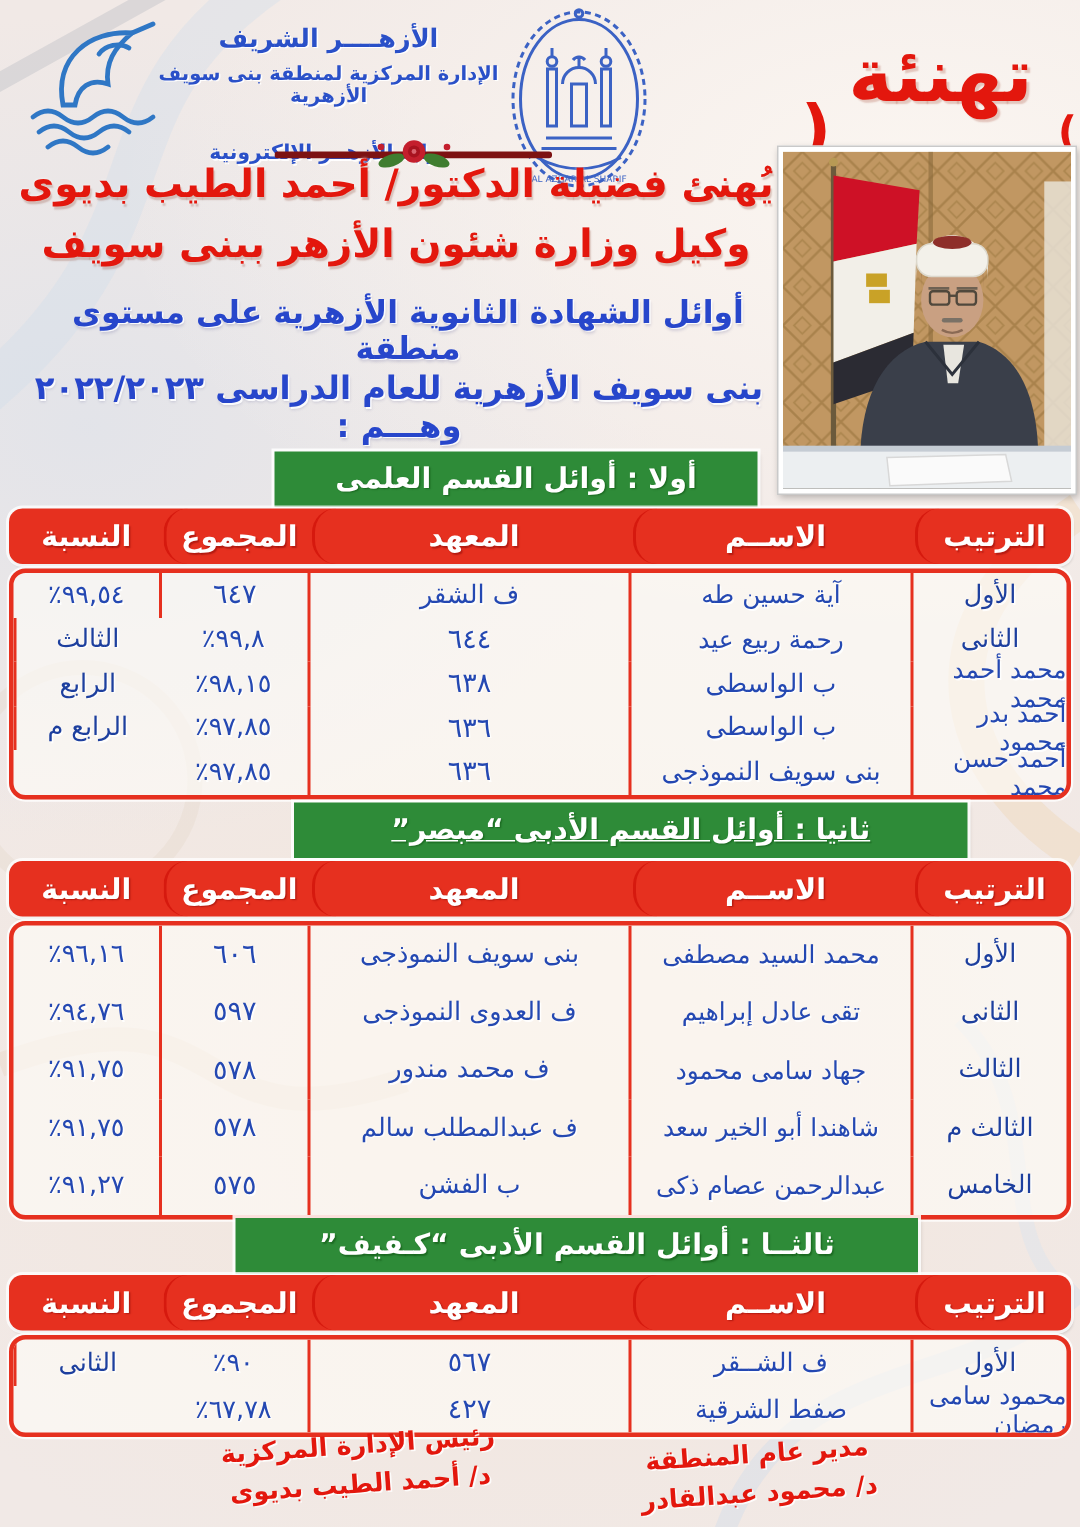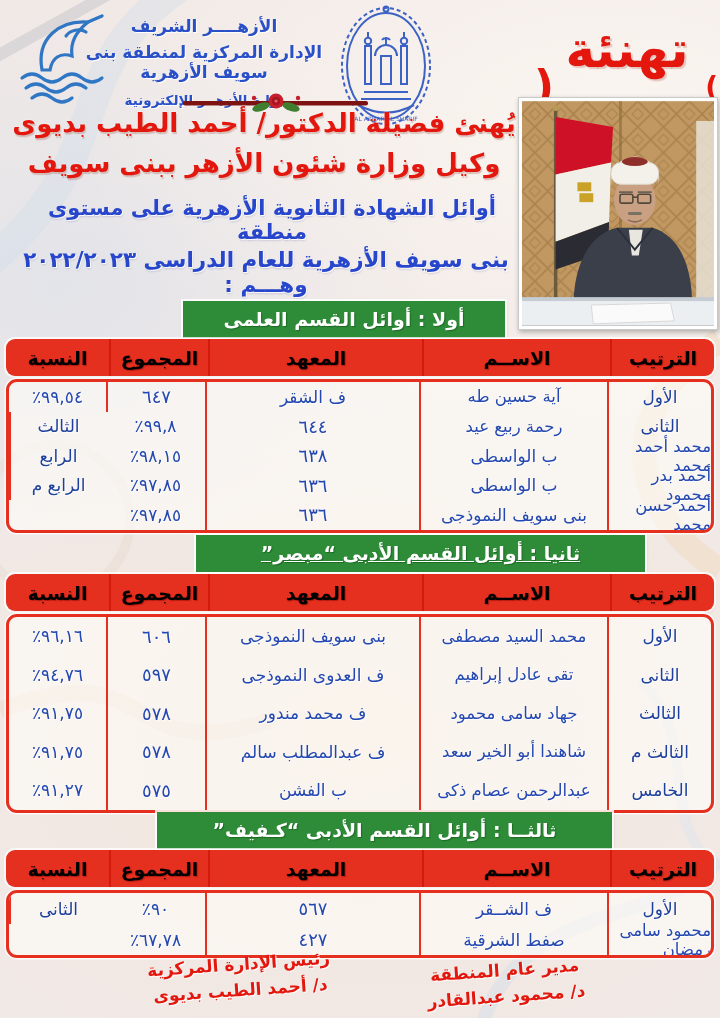--- a/index.html
+++ b/index.html
@@ -21,24 +21,24 @@
       radial-gradient(900px 500px at 85% 12%, rgba(252,247,242,.9), transparent 60%),
       radial-gradient(700px 500px at 8% 28%, rgba(205,220,238,.40), transparent 55%),
       radial-gradient(800px 600px at 50% 72%, rgba(244,226,208,.45), transparent 60%),
       #f1e9e6;
   }
   .bg-swirls{position:absolute;inset:0;z-index:0;}
   .layer{position:absolute;z-index:1;}
 
   
   .beni-logo{left:6px;top:10px;width:122px;height:98px;}
-  .org-text{left:76px;top:16px;width:256px;text-align:center;direction:rtl;
+  .org-text{left:91px;top:16px;width:256px;text-align:center;direction:rtl;
     color:#2a50c8;font-weight:bold;text-shadow:1px 1px 0 rgba(255,255,255,.95);}
   .org-line1{font-size:17px;margin-bottom:6px;}
-  .org-line2{font-size:17px;margin-bottom:10px;}
+  .org-line2{font-size:13px;margin-bottom:22px;}
   .org-line3{font-size:13.5px;}
   .azhar-logo{left:338px;top:4px;width:96px;height:128px;}
   .congrats{left:538px;top:8px;width:178px;height:88px;text-align:center;direction:rtl;}
   .congrats-word{font-size:50px;font-weight:bold;color:var(--headline-red);
     text-shadow:2px 2px 1px rgba(150,40,20,.22);line-height:84px;}
   .paren{position:absolute;color:var(--headline-red);font-weight:bold;}
   .paren-left{left:-4px;bottom:-16px;font-size:44px;}
   .paren-right{right:-2px;bottom:-8px;font-size:28px;}
   .rose-divider{left:183px;top:92px;width:185px;height:22px;}
 
@@ -68,23 +68,23 @@
   .banner3{left:157px;top:812px;width:455px;}
 
   
   .tbl{position:absolute;z-index:1;left:6px;width:708px;}
   .tbl1{top:339px;--rowh:29.5px;}
   .tbl2{top:574px;--rowh:38.5px;}
   .tbl3{top:850px;--rowh:31px;}
   .thead{display:grid;direction:rtl;grid-template-columns:104px 188px 214px 99px 1fr;
     background:var(--red);border-radius:9px;height:37px;
     box-shadow:0 0 0 2px rgba(255,255,255,.75), 1px 2px 2px rgba(0,0,0,.15);}
-  .hc{color:#000000;font-weight:bold;font-size:19px;display:flex;align-items:center;
+  .hc{color:#ffffff;font-weight:bold;font-size:19px;display:flex;align-items:center;
     justify-content:center;border-left:2px solid var(--red-line);
-    text-shadow:1px 1px 1px rgba(120,0,0,.45);}
+    text-shadow:1px 1px 1px rgba(120,0,0,.45);border-radius:16px;}
   .hc.c-pct{border-left:none;}
   .tbody{margin-top:3px;display:grid;direction:rtl;
     grid-template-columns:104px 188px 214px 99px 1fr;
     grid-auto-rows:var(--rowh);
     border:3px solid var(--red);border-radius:11px;overflow:hidden;
     background:rgba(255,253,249,.6);
     box-shadow:0 0 0 1.5px rgba(255,255,255,.8);}
   .bc{display:flex;align-items:center;justify-content:center;
     border-left:2px solid var(--red);font-weight:normal;color:var(--blue);
     font-size:17px;text-shadow:1px 1px 0 rgba(255,255,255,.85);}

